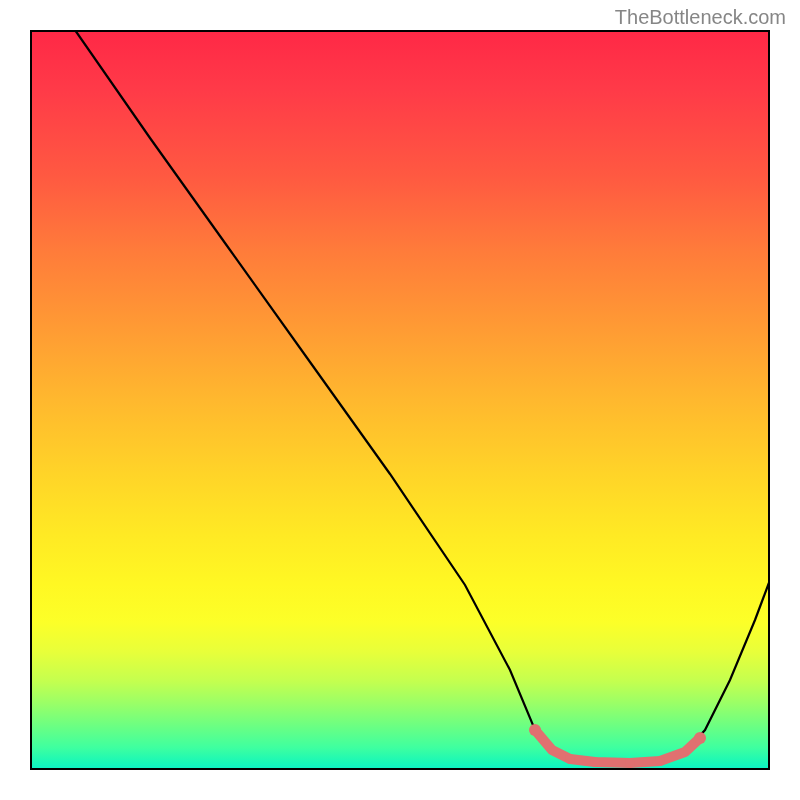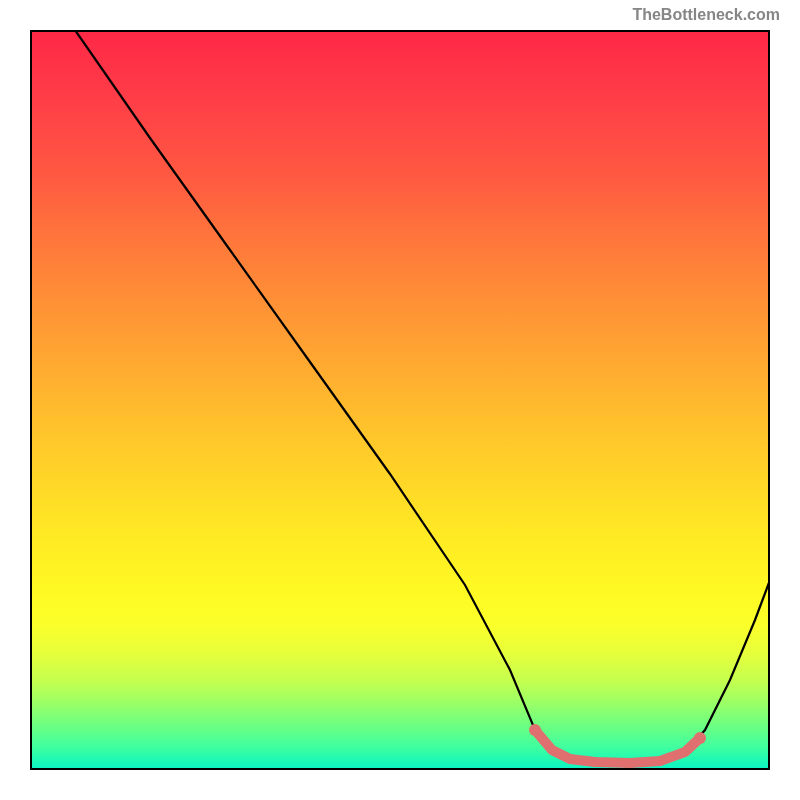--- a/index.html
+++ b/index.html
@@ -6,24 +6,24 @@
   body {
     width: 800px;
     height: 800px;
     background: #ffffff;
     position: relative;
     font-family: Arial, sans-serif;
   }
   .watermark {
     position: absolute;
     top: 6px;
-    right: 20px;
-    font-size: 16px;
+    right: 14px;
+    font-size: 20px;
     color: #868686;
-    font-weight: bold;
+    font-weight: normal;
     z-index: 10;
   }
   .plot-area {
     position: absolute;
     left: 30px;
     top: 30px;
     width: 740px;
     height: 740px;
   }
   .gradient-bg {

